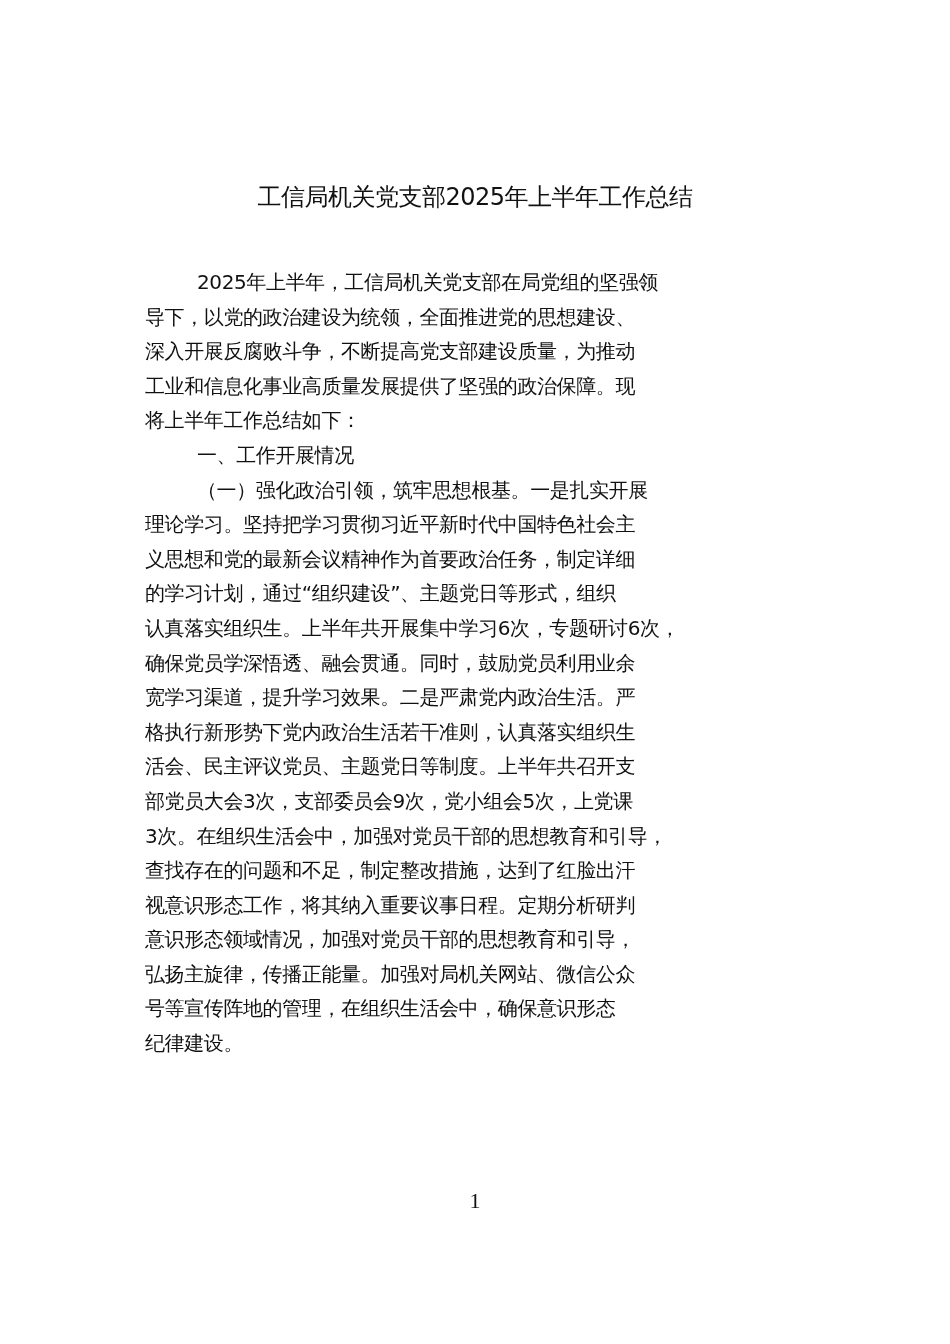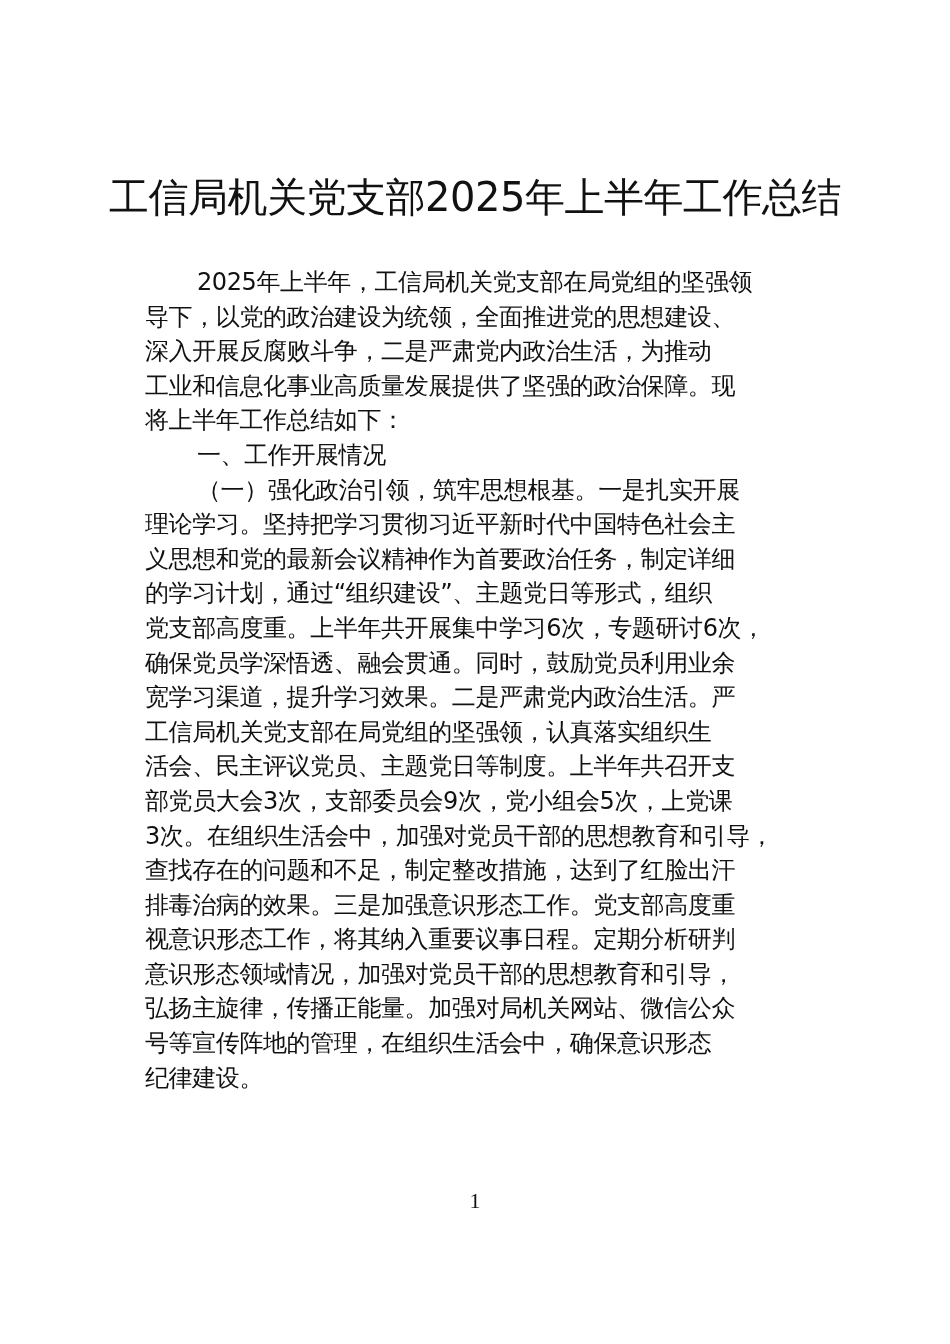--- a/index.html
+++ b/index.html
@@ -1,57 +1,56 @@
 <!DOCTYPE html>
 <html><head>
 <meta charset="utf-8">
 <style>
   html, body { margin:0; padding:0; background:#ffffff; }
   body { width:950px; height:1344px; position:relative; overflow:hidden;
          font-family:"DejaVu Sans", sans-serif; color:#111; }
   .page { position:absolute; left:0; top:0; width:950px; height:1344px; background:#fff; }
   .title { position:absolute; left:0; width:950px; top:172px; text-align:center;
-           font-size:40px; line-height:50px; letter-spacing:-0.5px; color:#111; }
+           font-size:24px; line-height:50px; letter-spacing:-0.5px; color:#111; }
   .body-block { position:absolute; left:145px; top:265px; width:680px; }
-  .line { height:34.6px; line-height:34.6px; font-size:24px; white-space:nowrap; letter-spacing:-0.4px; }
+  .line { height:34.6px; line-height:34.6px; font-size:20px; white-space:nowrap; letter-spacing:-0.4px; }
   .indent { padding-left:52px; }
   .pagenum { position:absolute; left:0; width:950px; top:1186px; text-align:center;
              font-family:"Liberation Serif", serif; font-size:22px; line-height:30px; }
 </style>
 </head>
 <body>
 
 <div class="page">
   <div class="title">工信局机关党支部2025年上半年工作总结</div>
 
   <div class="body-block">
     <div>
       <div class="line indent">2025年上半年，工信局机关党支部在局党组的坚强领</div>
       <div class="line">导下，以党的政治建设为统领，全面推进党的思想建设、</div>
-      <div class="line">深入开展反腐败斗争，二是严肃党内政治生活，为推动</div>
+      <div class="line">深入开展反腐败斗争，不断提高党支部建设质量，为推动</div>
       <div class="line">工业和信息化事业高质量发展提供了坚强的政治保障。现</div>
       <div class="line">将上半年工作总结如下：</div>
     </div>
 
     <div class="line indent">一、工作开展情况</div>
 
     <div>
       <div class="line indent">（一）强化政治引领，筑牢思想根基。一是扎实开展</div>
       <div class="line">理论学习。坚持把学习贯彻习近平新时代中国特色社会主</div>
       <div class="line">义思想和党的最新会议精神作为首要政治任务，制定详细</div>
       <div class="line">的学习计划，通过“组织建设”、主题党日等形式，组织</div>
-      <div class="line">党支部高度重。上半年共开展集中学习6次，专题研讨6次，</div>
+      <div class="line">认真落实组织生。上半年共开展集中学习6次，专题研讨6次，</div>
       <div class="line">确保党员学深悟透、融会贯通。同时，鼓励党员利用业余</div>
       <div class="line">宽学习渠道，提升学习效果。二是严肃党内政治生活。严</div>
-      <div class="line">工信局机关党支部在局党组的坚强领，认真落实组织生</div>
+      <div class="line">格执行新形势下党内政治生活若干准则，认真落实组织生</div>
       <div class="line">活会、民主评议党员、主题党日等制度。上半年共召开支</div>
       <div class="line">部党员大会3次，支部委员会9次，党小组会5次，上党课</div>
       <div class="line">3次。在组织生活会中，加强对党员干部的思想教育和引导，</div>
       <div class="line">查找存在的问题和不足，制定整改措施，达到了红脸出汗</div>
-      <div class="line">排毒治病的效果。三是加强意识形态工作。党支部高度重</div>
       <div class="line">视意识形态工作，将其纳入重要议事日程。定期分析研判</div>
       <div class="line">意识形态领域情况，加强对党员干部的思想教育和引导，</div>
       <div class="line">弘扬主旋律，传播正能量。加强对局机关网站、微信公众</div>
       <div class="line">号等宣传阵地的管理，在组织生活会中，确保意识形态</div>
       <div class="line">纪律建设。</div>
     </div>
   </div>
 
   <div class="pagenum">1</div>
 </div>

